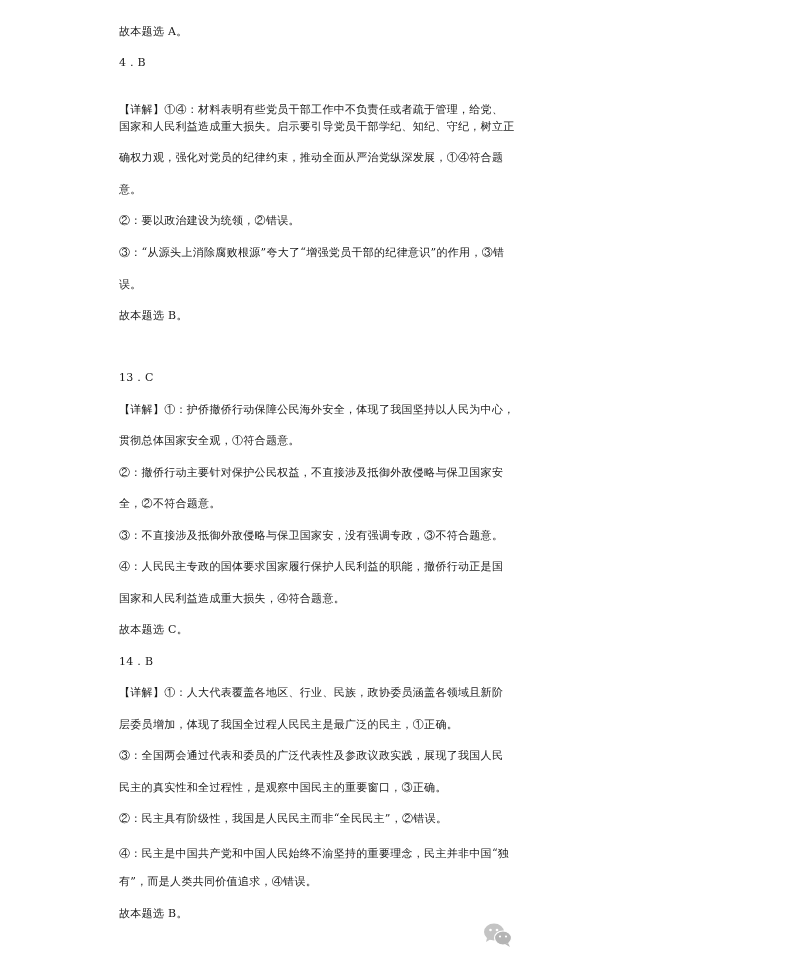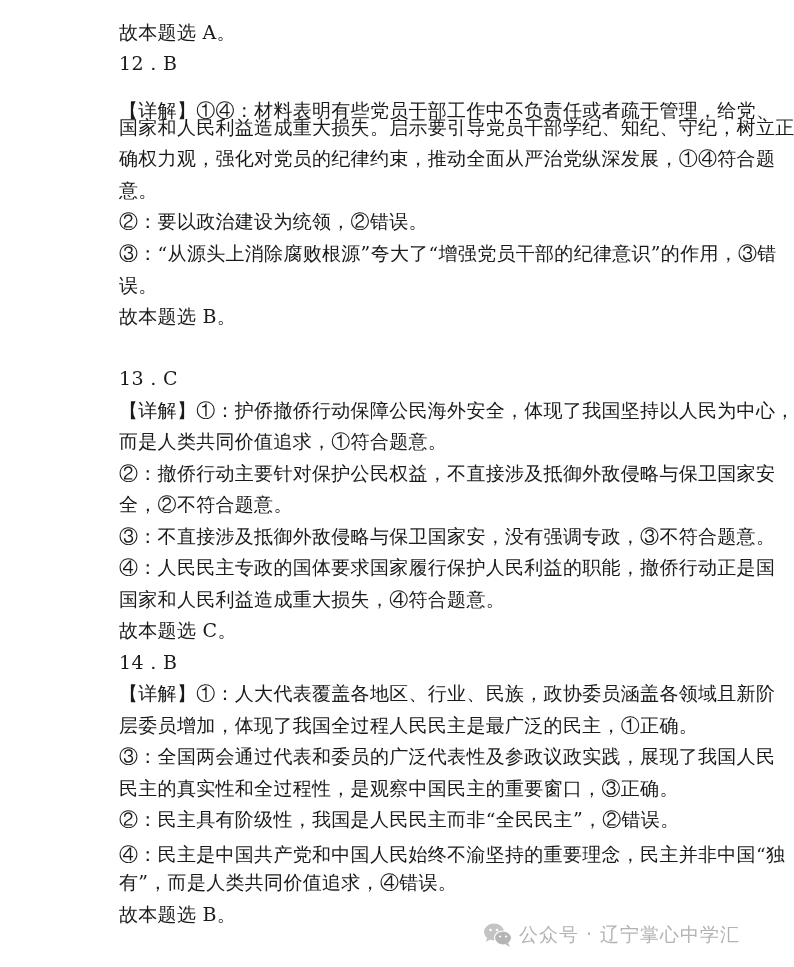--- a/index.html
+++ b/index.html
@@ -3,48 +3,48 @@
 <meta charset="utf-8">
 <style>
   html, body { margin: 0; padding: 0; }
   body {
     width: 794px; height: 967px; background: #ffffff; position: relative; overflow: hidden;
     font-family: "DejaVu Serif", "Liberation Serif", serif; color: #1a1a1a;
   }
   .page { position: absolute; left: 119px; top: 0; width: 560px; }
   .line {
     position: absolute; left: 0; white-space: nowrap;
-    font-size: 19px; line-height: 20px; letter-spacing: 0.3px;
+    font-size: 11px; line-height: 20px; letter-spacing: 0.3px;
   }
   .watermark {
     position: absolute; left: 483px; top: 922px; height: 26px;
     display: flex; align-items: center; gap: 6px;
     font-family: "DejaVu Sans", "Liberation Sans", sans-serif;
     font-size: 19px; color: #b3b3b3; letter-spacing: 1px;
   }
   .wm-icon { width: 30px; height: 26px; position: relative; }
 </style>
 </head>
 <body>
 
 <div class="page">
   <div class="line" style="top:22px">故本题选 A。</div>
-  <div class="line" style="top:53px">12．B</div>
+  <div class="line" style="top:53px">4．B</div>
   <div class="line" style="top:100px">【详解】①④：材料表明有些党员干部工作中不负责任或者疏于管理，给党、</div>
   <div class="line" style="top:117px">国家和人民利益造成重大损失。启示要引导党员干部学纪、知纪、守纪，树立正</div>
   <div class="line" style="top:148px">确权力观，强化对党员的纪律约束，推动全面从严治党纵深发展，①④符合题</div>
   <div class="line" style="top:180px">意。</div>
   <div class="line" style="top:211px">②：要以政治建设为统领，②错误。</div>
   <div class="line" style="top:243px">③：“从源头上消除腐败根源”夸大了“增强党员干部的纪律意识”的作用，③错</div>
   <div class="line" style="top:275px">误。</div>
   <div class="line" style="top:306px">故本题选 B。</div>
 
   <div class="line" style="top:368px">13．C</div>
   <div class="line" style="top:400px">【详解】①：护侨撤侨行动保障公民海外安全，体现了我国坚持以人民为中心，</div>
-  <div class="line" style="top:431px">而是人类共同价值追求，①符合题意。</div>
+  <div class="line" style="top:431px">贯彻总体国家安全观，①符合题意。</div>
   <div class="line" style="top:463px">②：撤侨行动主要针对保护公民权益，不直接涉及抵御外敌侵略与保卫国家安</div>
   <div class="line" style="top:494px">全，②不符合题意。</div>
   <div class="line" style="top:526px">③：不直接涉及抵御外敌侵略与保卫国家安，没有强调专政，③不符合题意。</div>
   <div class="line" style="top:557px">④：人民民主专政的国体要求国家履行保护人民利益的职能，撤侨行动正是国</div>
   <div class="line" style="top:589px">国家和人民利益造成重大损失，④符合题意。</div>
   <div class="line" style="top:620px">故本题选 C。</div>
 
   <div class="line" style="top:652px">14．B</div>
   <div class="line" style="top:683px">【详解】①：人大代表覆盖各地区、行业、民族，政协委员涵盖各领域且新阶</div>
   <div class="line" style="top:715px">层委员增加，体现了我国全过程人民民主是最广泛的民主，①正确。</div>
@@ -62,14 +62,13 @@
       <ellipse cx="11" cy="10" rx="10" ry="8.5" fill="#c4c4c4"></ellipse>
       <path d="M4 16 L3 20 L8 17 Z" fill="#c4c4c4"></path>
       <circle cx="7.5" cy="8" r="1.3" fill="#ffffff"></circle>
       <circle cx="14" cy="8" r="1.3" fill="#ffffff"></circle>
       <ellipse cx="20" cy="16" rx="8.5" ry="7" fill="#b5b5b5" stroke="#ffffff" stroke-width="1.2"></ellipse>
       <path d="M25 21 L27 25 L22 22 Z" fill="#b5b5b5"></path>
       <circle cx="17" cy="14.5" r="1.1" fill="#ffffff"></circle>
       <circle cx="23" cy="14.5" r="1.1" fill="#ffffff"></circle>
     </svg>
   </span>
-  <span>公众号 · 辽宁掌心中学汇</span>
 </div>
 
 </body></html>

